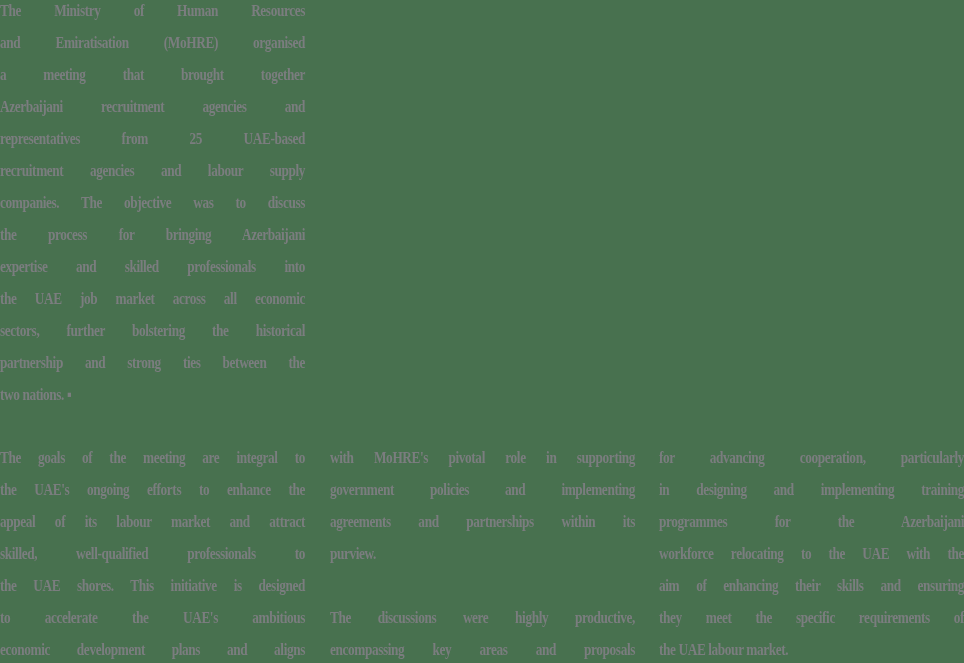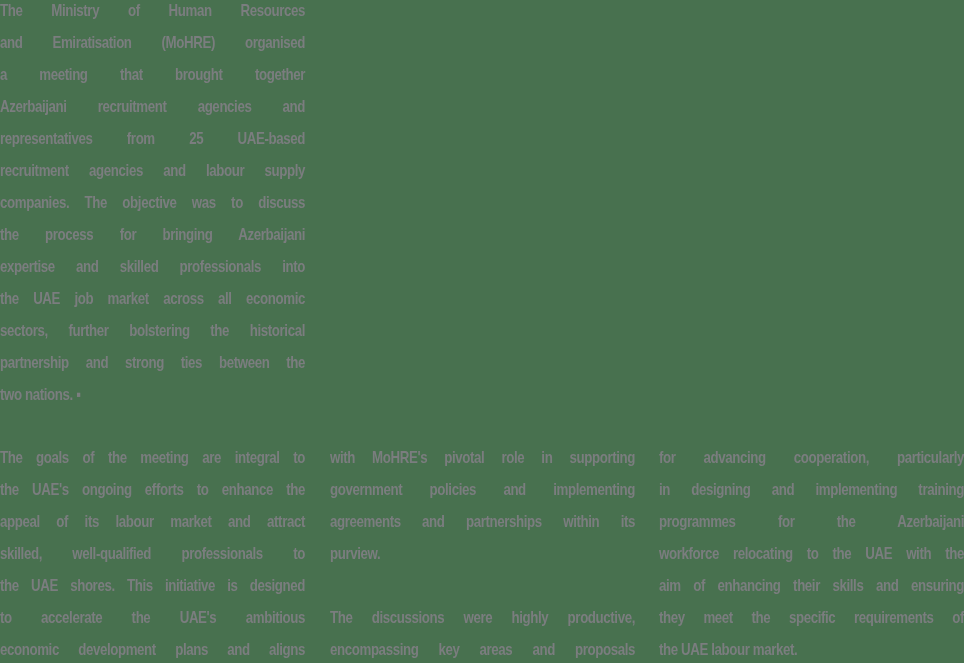--- a/index.html
+++ b/index.html
@@ -12,20 +12,21 @@
     overflow: hidden;
     background: #48714F;
     font-family: "Liberation Sans", "DejaVu Sans", sans-serif;
   }
   .page {
     position: relative;
     width: 964px;
     height: 663px;
     background: #48714F;
     overflow: hidden;
+    font-family: Liberation Serif, serif;
   }
   .colblock {
     position: absolute;
     width: 390px;              
     transform: scaleX(0.782);  
     transform-origin: 0 0;
     color: #7B7D7F;
     font-weight: 700;
     font-size: 17px;
     line-height: 32px;

